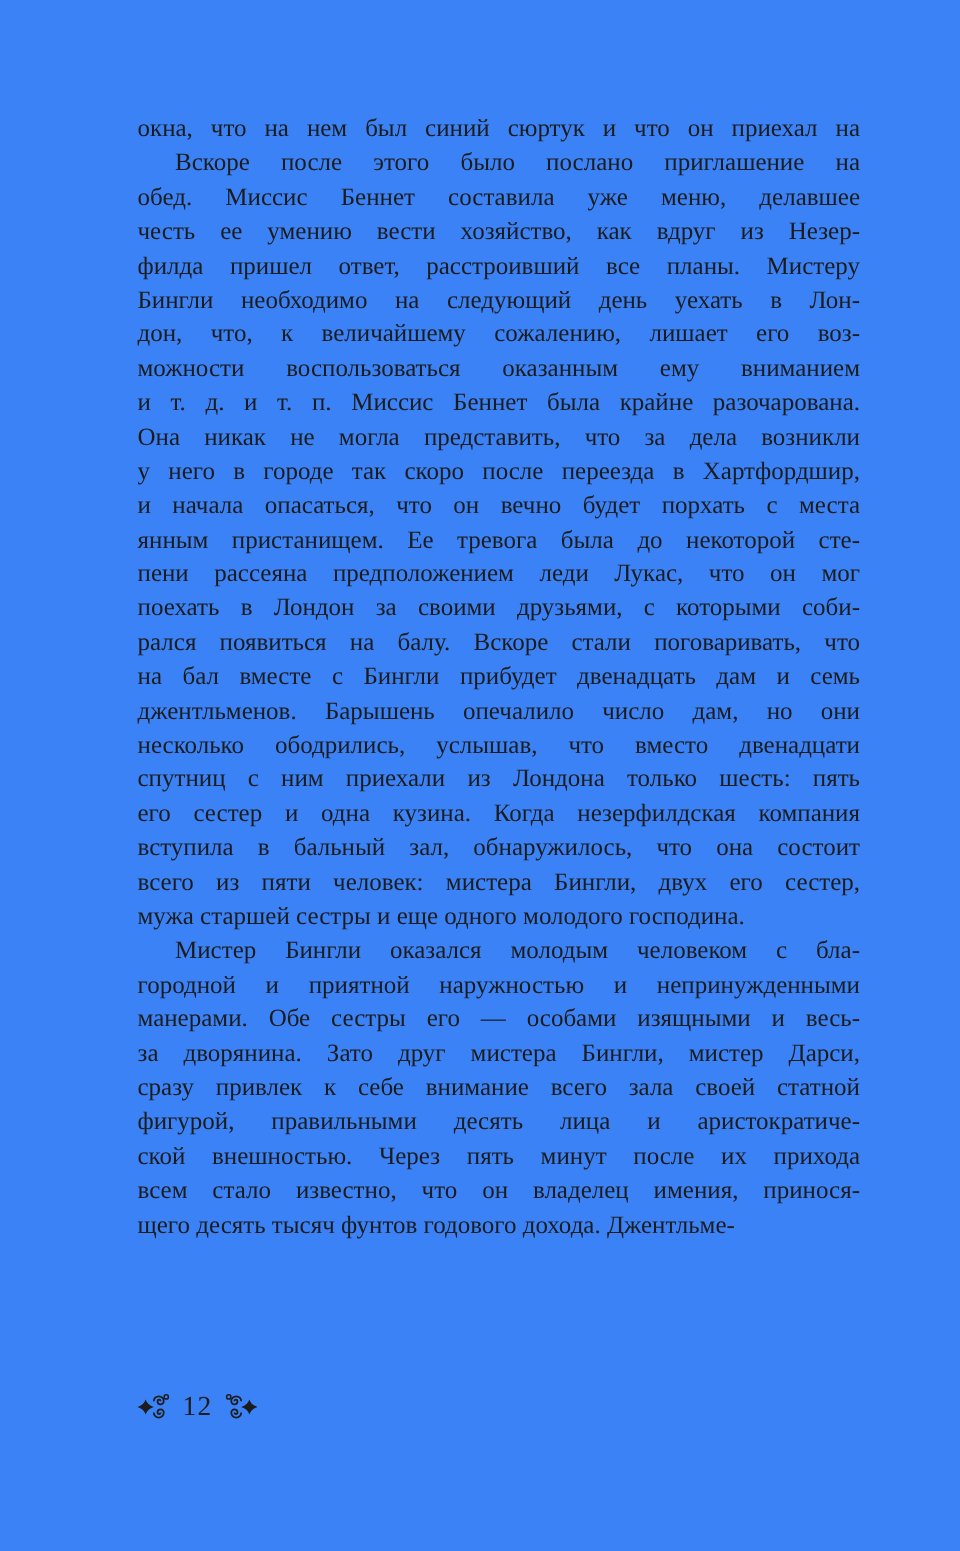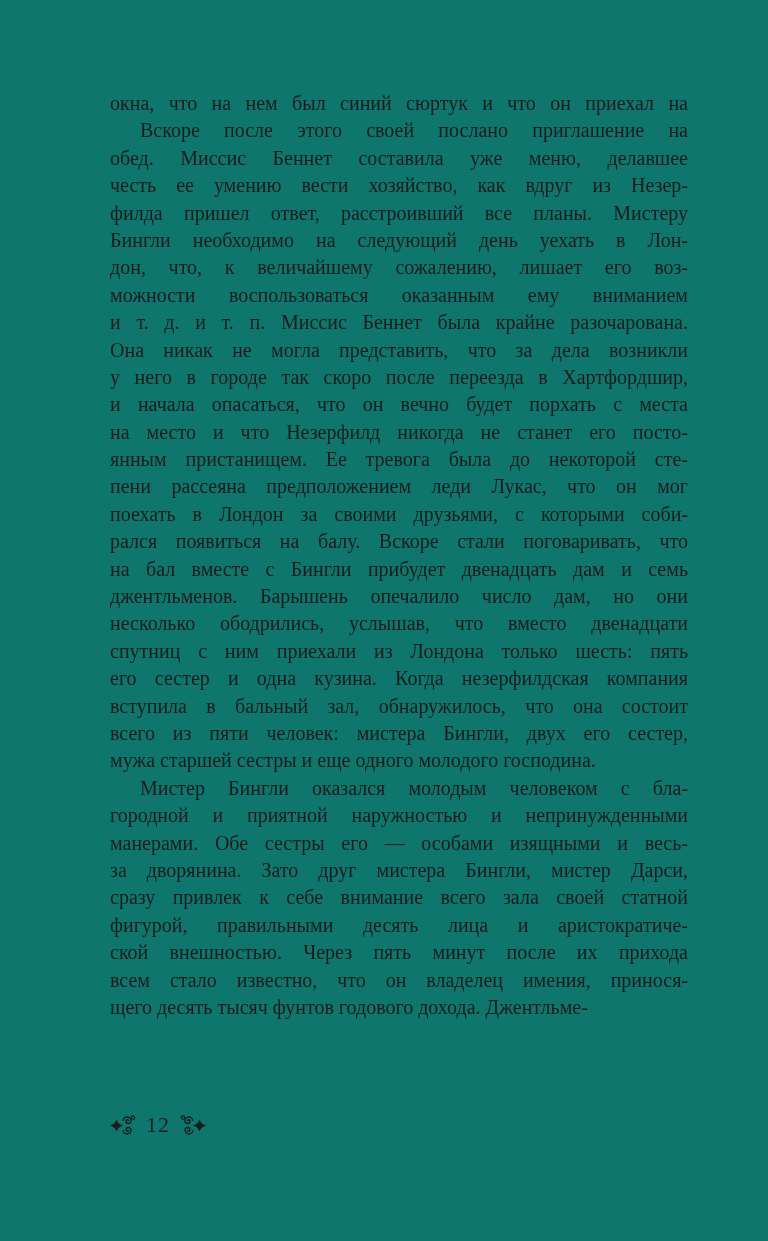--- a/index.html
+++ b/index.html
@@ -11,21 +11,21 @@
     position: relative;
     width: 768px;
     height: 1241px;
     overflow: hidden;
     font-family: "Liberation Serif", serif;
     color: #1a1a1a;
   }
   .page {
     position: absolute;
     inset: 0;
-    background: #0f766e;
+    background: #3b82f6;
   }
   .text-block {
     position: absolute;
     left: 110px;
     top: 90px;
     width: 578px;
     font-size: 20px;
     color: #1c1c1c;
   }
   .paragraph {
@@ -74,32 +74,31 @@
 </head>
 <body>
 
 <div class="page">
 
   <div class="text-block">
       <div class="paragraph">
         <div class="line">окна, что на нем был синий сюртук и что он приехал на</div>
       </div>
       <div class="paragraph">
-        <div class="line indent">Вскоре после этого своей послано приглашение на</div>
+        <div class="line indent">Вскоре после этого было послано приглашение на</div>
         <div class="line">обед. Миссис Беннет составила уже меню, делавшее</div>
         <div class="line">честь ее умению вести хозяйство, как вдруг из Незер-</div>
         <div class="line">филда пришел ответ, расстроивший все планы. Мистеру</div>
         <div class="line">Бингли необходимо на следующий день уехать в Лон-</div>
         <div class="line">дон, что, к величайшему сожалению, лишает его воз-</div>
         <div class="line">можности воспользоваться оказанным ему вниманием</div>
         <div class="line">и т. д. и т. п. Миссис Беннет была крайне разочарована.</div>
         <div class="line">Она никак не могла представить, что за дела возникли</div>
         <div class="line">у него в городе так скоро после переезда в Хартфордшир,</div>
         <div class="line">и начала опасаться, что он вечно будет порхать с места</div>
-        <div class="line">на место и что Незерфилд никогда не станет его посто-</div>
         <div class="line">янным пристанищем. Ее тревога была до некоторой сте-</div>
         <div class="line">пени рассеяна предположением леди Лукас, что он мог</div>
         <div class="line">поехать в Лондон за своими друзьями, с которыми соби-</div>
         <div class="line">рался появиться на балу. Вскоре стали поговаривать, что</div>
         <div class="line">на бал вместе с Бингли прибудет двенадцать дам и семь</div>
         <div class="line">джентльменов. Барышень опечалило число дам, но они</div>
         <div class="line">несколько ободрились, услышав, что вместо двенадцати</div>
         <div class="line">спутниц с ним приехали из Лондона только шесть: пять</div>
         <div class="line">его сестер и одна кузина. Когда незерфилдская компания</div>
         <div class="line">вступила в бальный зал, обнаружилось, что она состоит</div>

